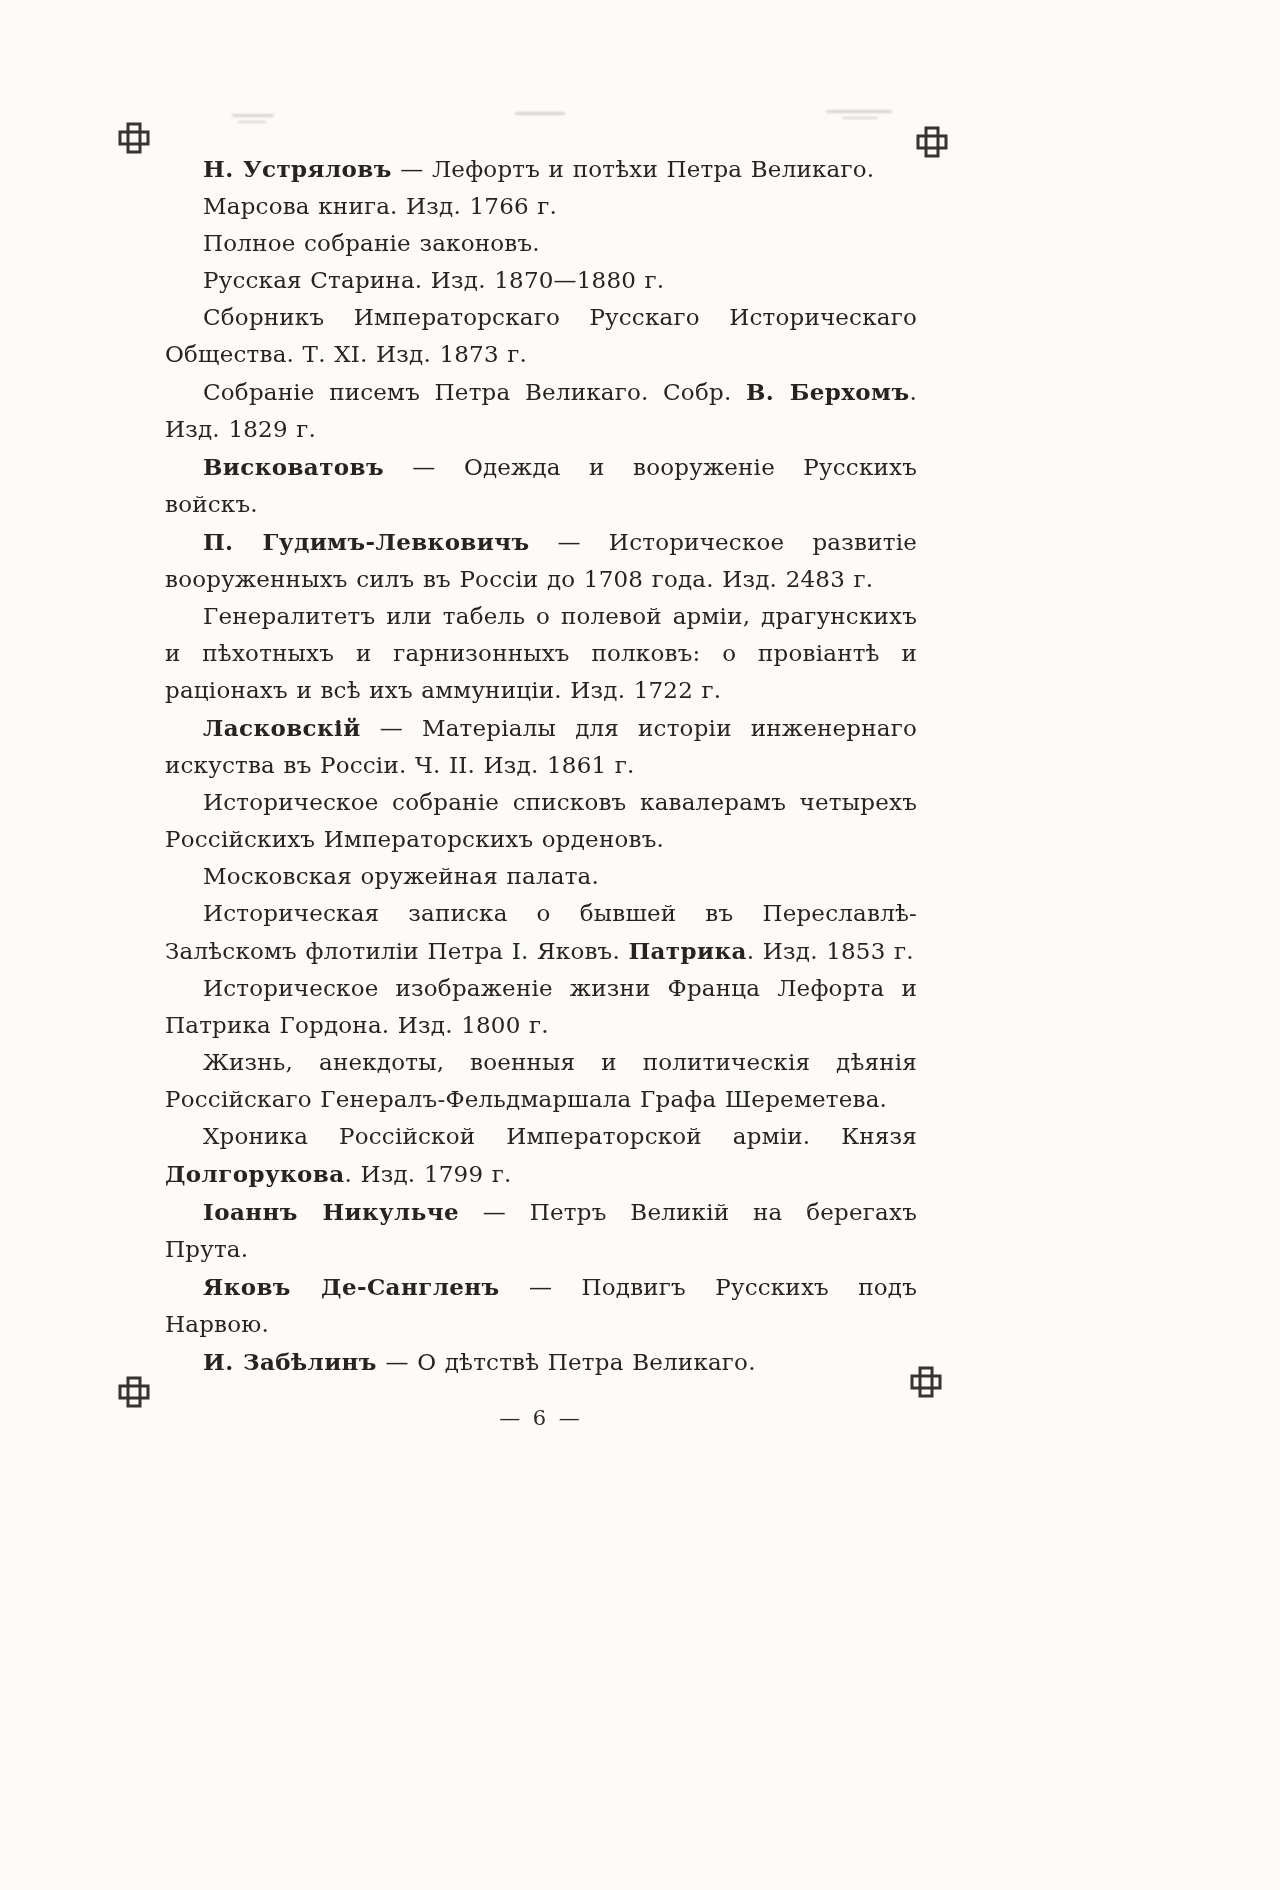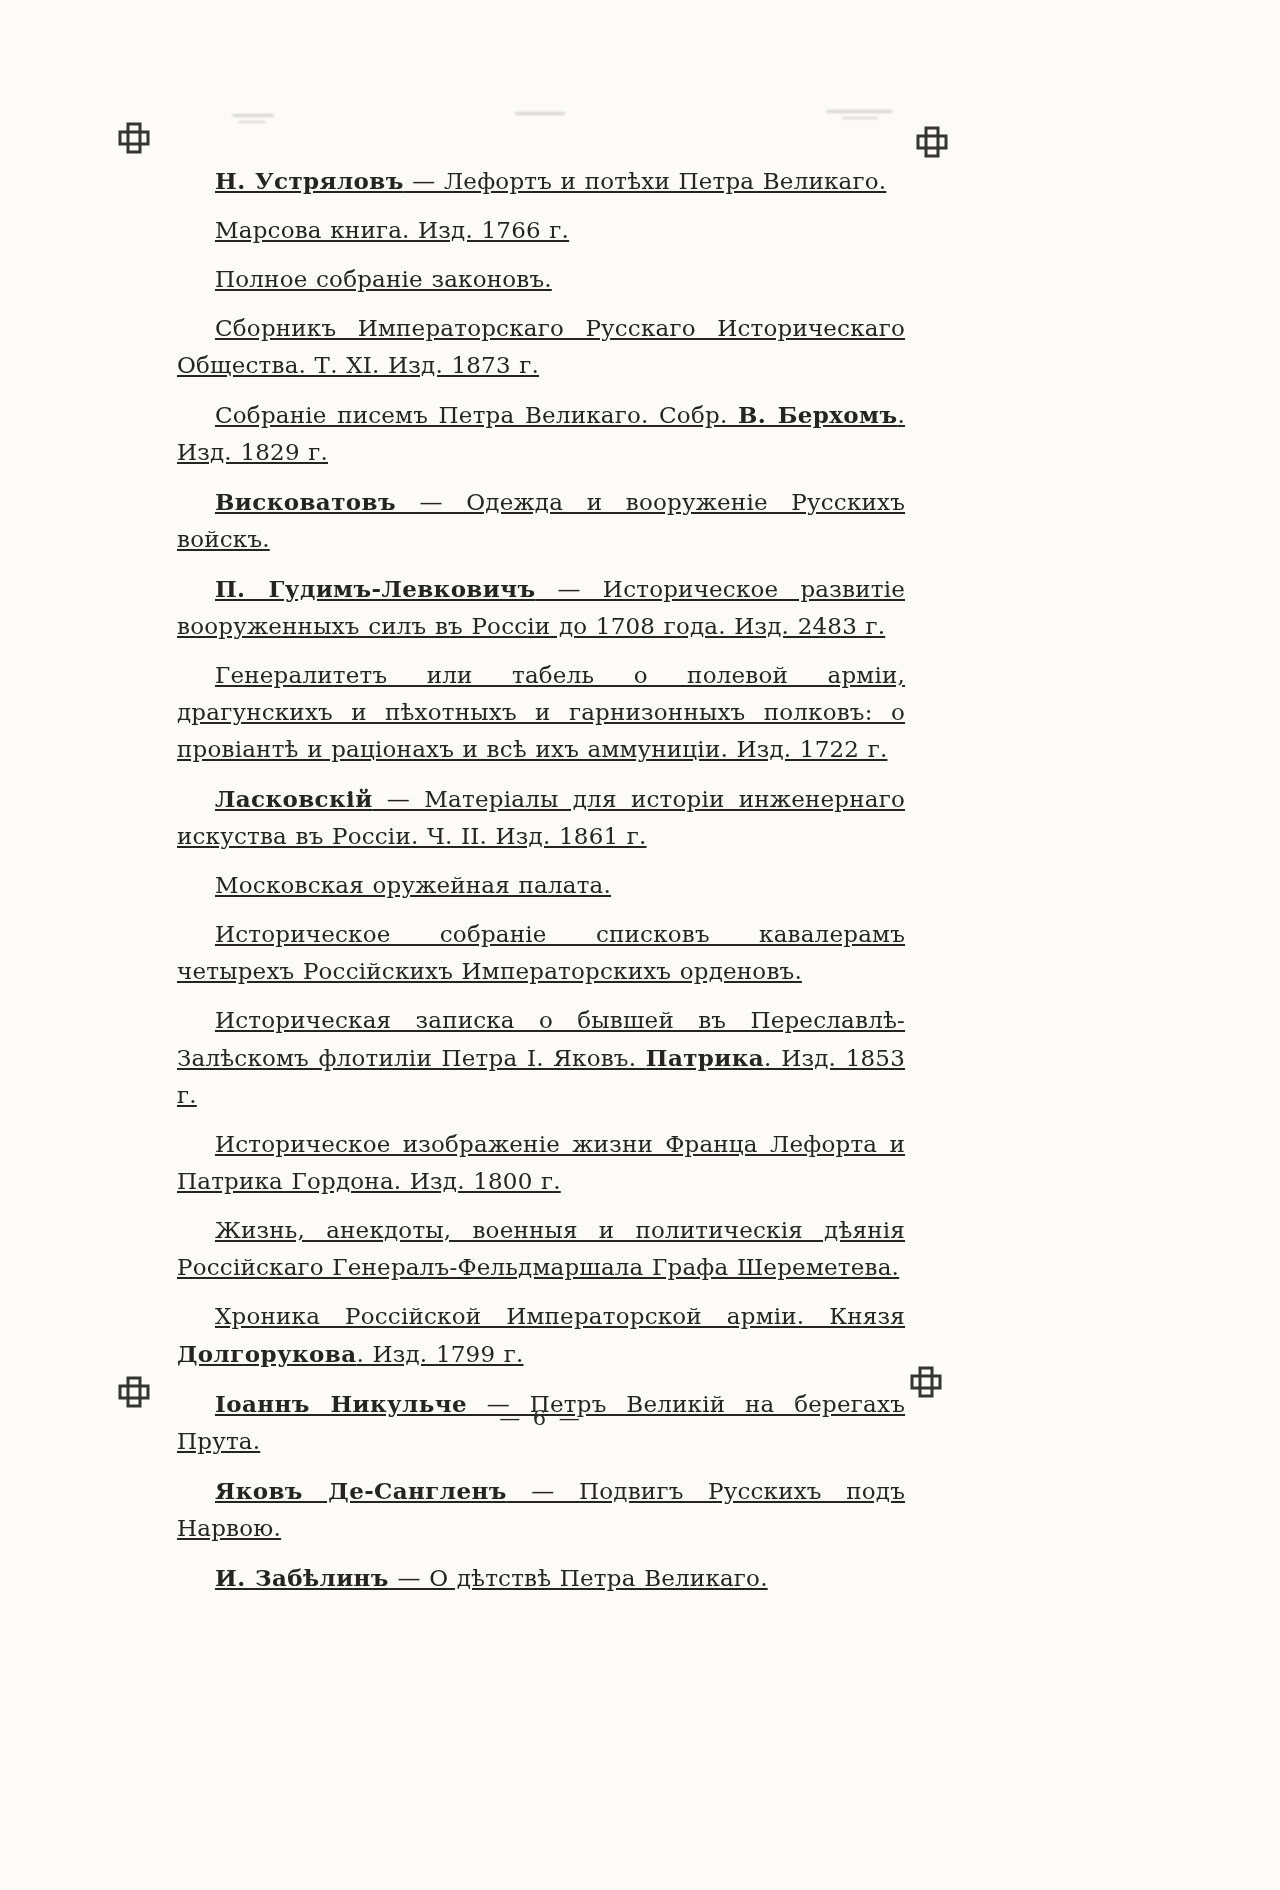--- a/index.html
+++ b/index.html
@@ -12,29 +12,28 @@
     overflow: hidden;
     font-family: "DejaVu Serif", "Liberation Serif", serif;
   }
   .text-block {
     position: absolute;
     left: 165px;
     top: 150px;
     width: 752px;
   }
   p.entry {
-    margin: 12px;
+    margin: 0;
     text-indent: 38px;
     font-size: 23px;
     line-height: 37px;
     color: #26241f;
     text-align: justify;
     letter-spacing: 0.2px;
     word-spacing: 1px;
-    text-decoration: underline;
   }
   p.entry b { font-weight: 700; letter-spacing: 0.4px; }
   .page-number {
     position: absolute;
     left: 165px;
     top: 1406px;
     width: 752px;
     text-align: center;
     font-size: 21px;
     letter-spacing: 3px;
@@ -97,28 +96,29 @@
     <svg viewBox="0 0 40 40" fill="none" stroke="currentColor" stroke-width="3">
       <path d="M6 14 h28 v12 h-28 z"></path>
       <path d="M14 6 v28 h12 v-28 z"></path>
     </svg>
   </div>
 
   <div class="text-block">
       <p class="entry"><b>Н. Устряловъ</b><span> — Лефортъ и потѣхи Петра Великаго.</span></p>
       <p class="entry"><span>Марсова книга. Изд. 1766 г.</span></p>
       <p class="entry"><span>Полное собраніе законовъ.</span></p>
+      <p class="entry"><span>Русская Старина. Изд. 1870—1880 г.</span></p>
       <p class="entry"><span>Сборникъ Императорскаго Русскаго Историческаго Общества. Т. XI. Изд. 1873 г.</span></p>
       <p class="entry"><span>Собраніе писемъ Петра Великаго. Собр. </span><b>В. Берхомъ</b><span>. Изд. 1829 г.</span></p>
       <p class="entry"><b>Висковатовъ</b><span> — Одежда и вооруженіе Русскихъ войскъ.</span></p>
       <p class="entry"><b>П. Гудимъ-Левковичъ</b><span> — Историческое развитіе вооруженныхъ силъ въ Россіи до 1708 года. Изд. 2483 г.</span></p>
       <p class="entry"><span>Генералитетъ или табель о полевой арміи, драгунскихъ и пѣхотныхъ и гарнизонныхъ полковъ: о провіантѣ и раціонахъ и всѣ ихъ аммуниціи. Изд. 1722 г.</span></p>
       <p class="entry"><b>Ласковскій</b><span> — Матеріалы для исторіи инженернаго искуства въ Россіи. Ч. II. Изд. 1861 г.</span></p>
+      <p class="entry"><span>Историческое собраніе списковъ кавалерамъ четырехъ Россійскихъ Императорскихъ орденовъ.</span></p>
       <p class="entry"><span>Московская оружейная палата.</span></p>
-      <p class="entry"><span>Историческое собраніе списковъ кавалерамъ четырехъ Россійскихъ Императорскихъ орденовъ.</span></p>
       <p class="entry"><span>Историческая записка о бывшей въ Переславлѣ-Залѣскомъ флотиліи Петра I. Яковъ. </span><b>Патрика</b><span>. Изд. 1853 г.</span></p>
       <p class="entry"><span>Историческое изображеніе жизни Франца Лефорта и Патрика Гордона. Изд. 1800 г.</span></p>
       <p class="entry"><span>Жизнь, анекдоты, военныя и политическія дѣянія Россійскаго Генералъ-Фельдмаршала Графа Шереметева.</span></p>
       <p class="entry"><span>Хроника Россійской Императорской арміи. Князя </span><b>Долгорукова</b><span>. Изд. 1799 г.</span></p>
       <p class="entry"><b>Іоаннъ Никульче</b><span> — Петръ Великій на берегахъ Прута.</span></p>
       <p class="entry"><b>Яковъ Де-Сангленъ</b><span> — Подвигъ Русскихъ подъ Нарвою.</span></p>
       <p class="entry"><b>И. Забѣлинъ</b><span> — О дѣтствѣ Петра Великаго.</span></p>
     </div>
 
   <div class="page-number">— 6 —</div>

